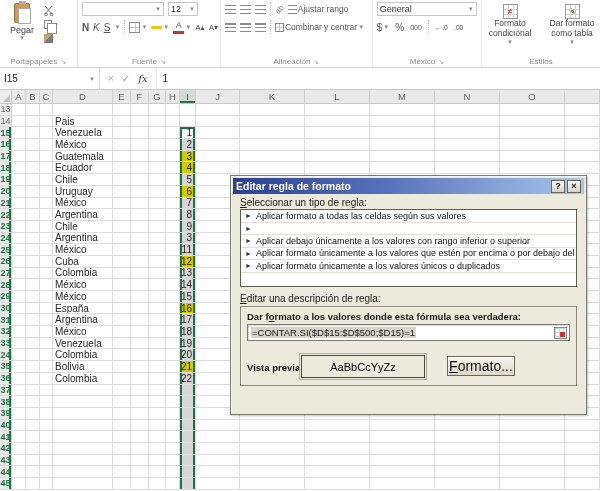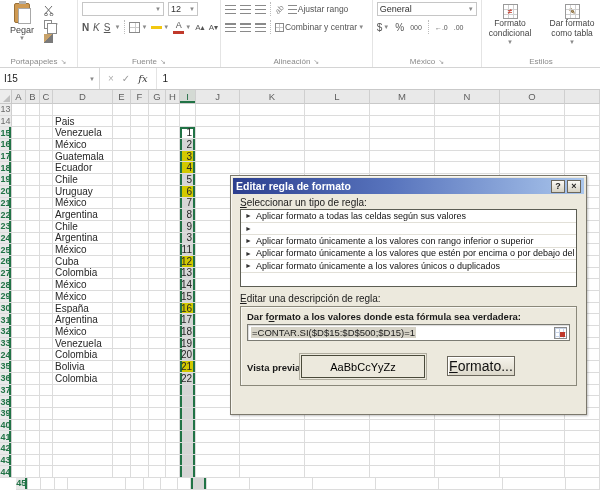--- a/index.html
+++ b/index.html
@@ -911,21 +911,21 @@
         <div class="cell isel" style="width: 16px;"></div>
         <div class="cell" style="width: 44px;"></div>
         <div class="cell" style="width: 65px;"></div>
         <div class="cell" style="width: 65px;"></div>
         <div class="cell" style="width: 65px;"></div>
         <div class="cell" style="width: 65px;"></div>
         <div class="cell" style="width: 65px;"></div>
         <div class="cell" style="width: 35px;"></div>
       </div>
       <div class="grow" style="height: 11.7px;">
-        <div class="rhead sel" style="width: 12px; margin-left: 16px;">45</div>
+        <div class="rhead sel" style="width: 12px;">45</div>
         <div class="cell" style="width: 14px;"></div>
         <div class="cell" style="width: 14px;"></div>
         <div class="cell" style="width: 13px;"></div>
         <div class="cell" style="width: 60px;"></div>
         <div class="cell" style="width: 18px;"></div>
         <div class="cell" style="width: 18px;"></div>
         <div class="cell" style="width: 17px;"></div>
         <div class="cell" style="width: 14px;"></div>
         <div class="cell isel" style="width: 16px;"></div>
         <div class="cell" style="width: 44px;"></div>
@@ -953,21 +953,21 @@
     <div class="rule-list">
         <div class="rule-item">
           <span class="arrow">►</span>
           <span>Aplicar formato a todas las celdas según sus valores</span>
         </div>
         <div class="rule-item">
           <span class="arrow">►</span>
         </div>
         <div class="rule-item">
           <span class="arrow">►</span>
-          <span>Aplicar formato únicamente a los valores con rango inferior o superior</span>
+          <span>Aplicar debajo únicamente a los valores con rango inferior o superior</span>
         </div>
         <div class="rule-item">
           <span class="arrow">►</span>
           <span>Aplicar formato únicamente a los valores que estén por encima o por debajo del promedio</span>
         </div>
         <div class="rule-item">
           <span class="arrow">►</span>
           <span>Aplicar formato únicamente a los valores únicos o duplicados</span>
         </div>
       </div>

